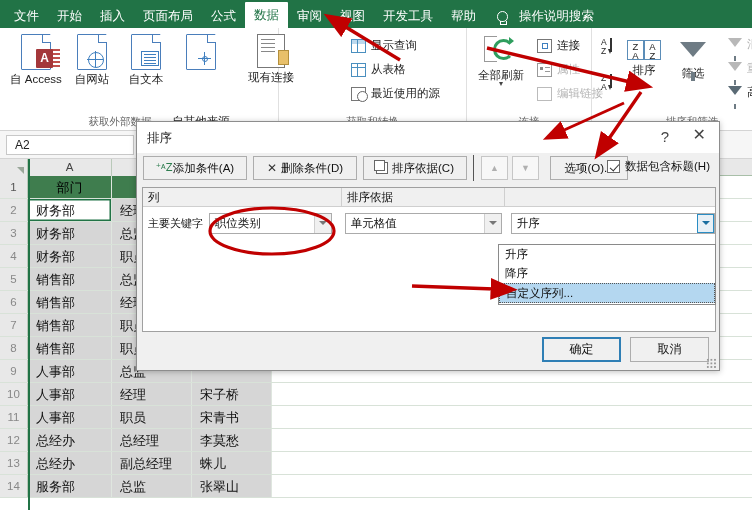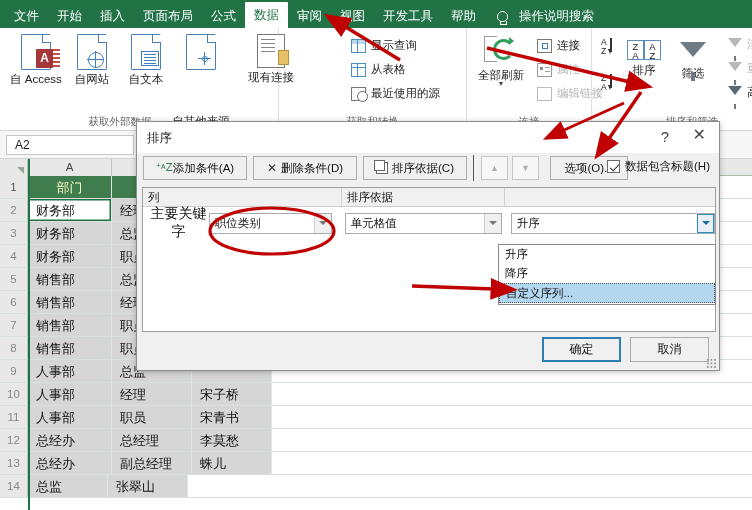--- a/index.html
+++ b/index.html
@@ -179,21 +179,21 @@
   .colhdr-row { display:flex; height:17px; background:#e8e8e8; border-bottom:1px solid #a8bfa8;}
   .corner { width:28px; height:17px; background:#e8e8e8; border-right:1px solid #b9c9b9; position:relative;}
   .corner::after{content:"";position:absolute;right:3px;bottom:2px;border-left:7px solid transparent;border-top:7px solid #9aa79a;}
   .colh { height:17px; background:#e8e8e8; border-right:1px solid #b9c9b9;
     font-size:11.5px; color:#444; text-align:center; line-height:17px;}
   .grow { display:flex; height:23px; border-bottom:1px solid #d8e2d8;}
   .rowh { width:28px; background:#e8e8e8; border-right:1px solid #b9c9b9;
     font-size:11.5px; color:#888; text-align:center; line-height:23px;}
   .gcell { border-right:1px solid #dfe6df; font-size:13px; color:#111;
     line-height:23px; padding-left:8px; overflow:hidden; white-space:nowrap;}
-  .grow.header .gcell { background:#3f7d4e; color:#fef9c3; font-weight:normal; text-align:center; padding-left:0;}
+  .grow.header .gcell { background:#3f7d4e; color:#000000; font-weight:normal; text-align:center; padding-left:0;}
   .grow.header .rowh { color:#555; }
   .gcell.selected { background:#fff; box-shadow: inset 0 0 0 1.5px #217346;}
   .gcell.bandA { background:#d6d6d6;}
   .colbar { position:absolute; left:28px; top:0; width:1.5px; height:100%; background:#217346; }
 
   
   #sort-dialog {
     position:absolute; left:136px; top:121px; width:584px; height:250px;
     background:#f0f0f0; border:1px solid #8d8d8d;
     box-shadow: 0 1px 6px rgba(0,0,0,.25);
@@ -218,21 +218,21 @@
   .chkbox::after{content:"";position:absolute;left:3.5px;top:0.5px;width:4px;height:8px;
     border:solid #333; border-width:0 1.5px 1.5px 0; transform:rotate(42deg);}
 
   #criteria-panel {
     position:absolute; left:5px; top:65px; width:574px; height:145px;
     background:#fff; border:1px solid #a0a0a0;
   }
   #crit-head { display:flex; height:19px; background:#f0f0f0; border-bottom:1px solid #cfcfcf;}
   .ch { font-size:11.5px; color:#111; padding-left:5px; line-height:19px; border-right:1px solid #cfcfcf;}
   #crit-row { display:flex; align-items:center; height:26px; margin-top:3px; padding-left:5px;}
-  .crit-label { font-size:14px; color:#111; width:62px;text-align:center; }
+  .crit-label { font-size:11px; color:#111; width:62px; }
   .combo {
     height:21px; background:#fff; border:1px solid #ababab;
     display:flex; align-items:center; position:relative;
     font-size:11.5px; color:#111; padding-left:5px;
   }
   .combo .arrowcell {
     position:absolute; right:0; top:0; width:17px; height:100%;
     background:#f0f0f0; border-left:1px solid #cfcfcf;
     display:flex; align-items:center; justify-content:center;
   }
@@ -509,20 +509,21 @@
     <div class="gcell bandA" style="width:80px;">李莫愁</div>
   </div>
   <div class="grow">
     <div class="rowh">13</div>
     <div class="gcell bandA" style="width:84px;">总经办</div>
     <div class="gcell bandA" style="width:80px;">副总经理</div>
     <div class="gcell bandA" style="width:80px;">蛛儿</div>
   </div>
   <div class="grow">
     <div class="rowh">14</div>
+    <div class="gcell bandA" style="width:84px;">服务部</div>
     <div class="gcell bandA" style="width:80px;">总监</div>
     <div class="gcell bandA" style="width:80px;">张翠山</div>
   </div>
   <div class="colbar"></div>
 </div>
 
 <div id="sort-dialog">
   <div id="dlg-title-bar">
     <div id="dlg-title">排序</div>
     <div id="dlg-help">?</div>

